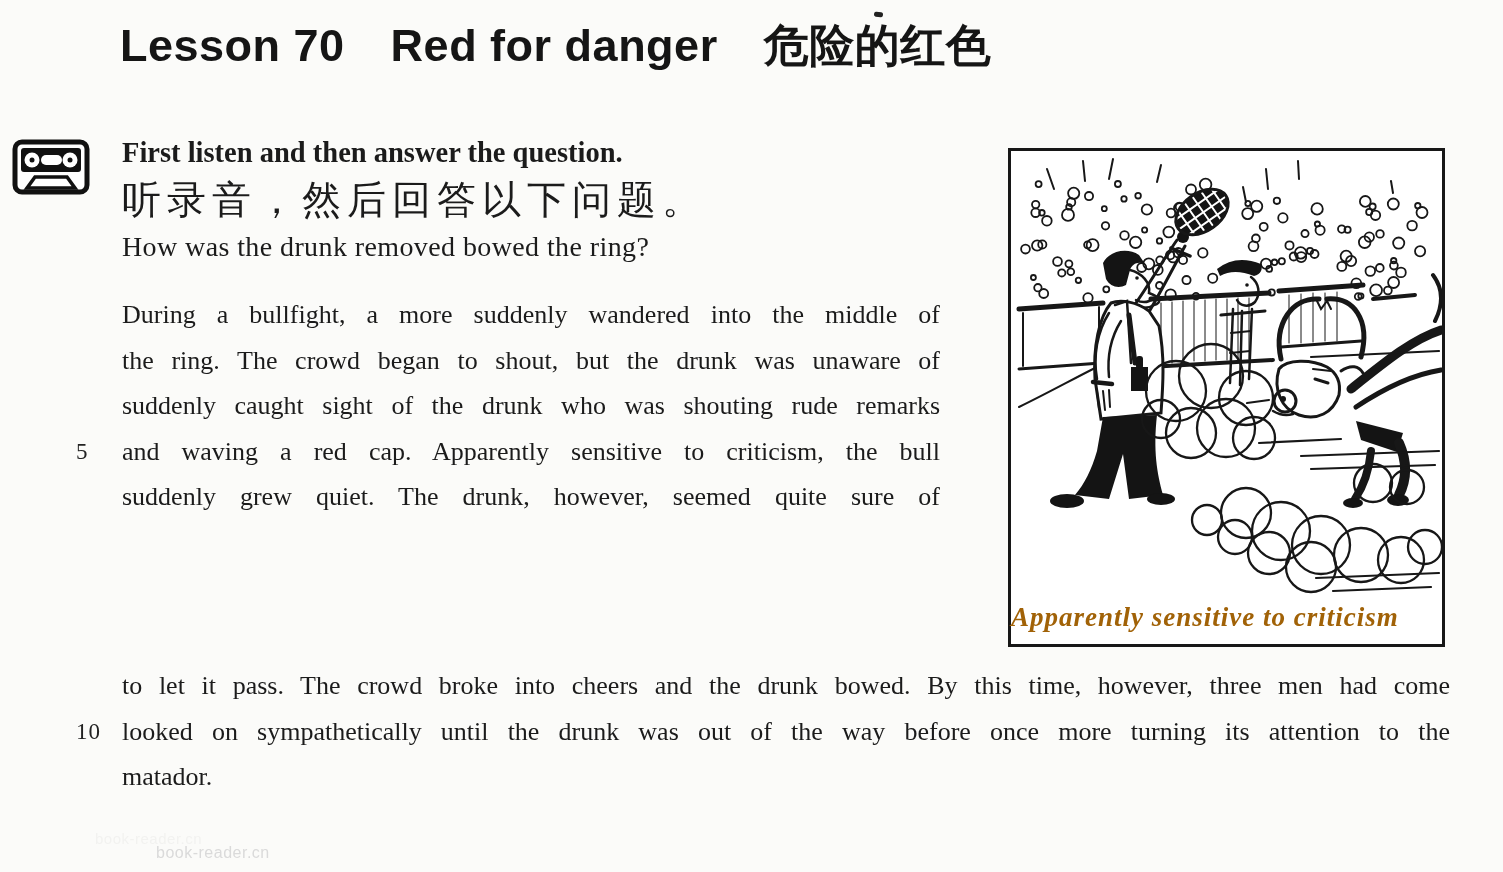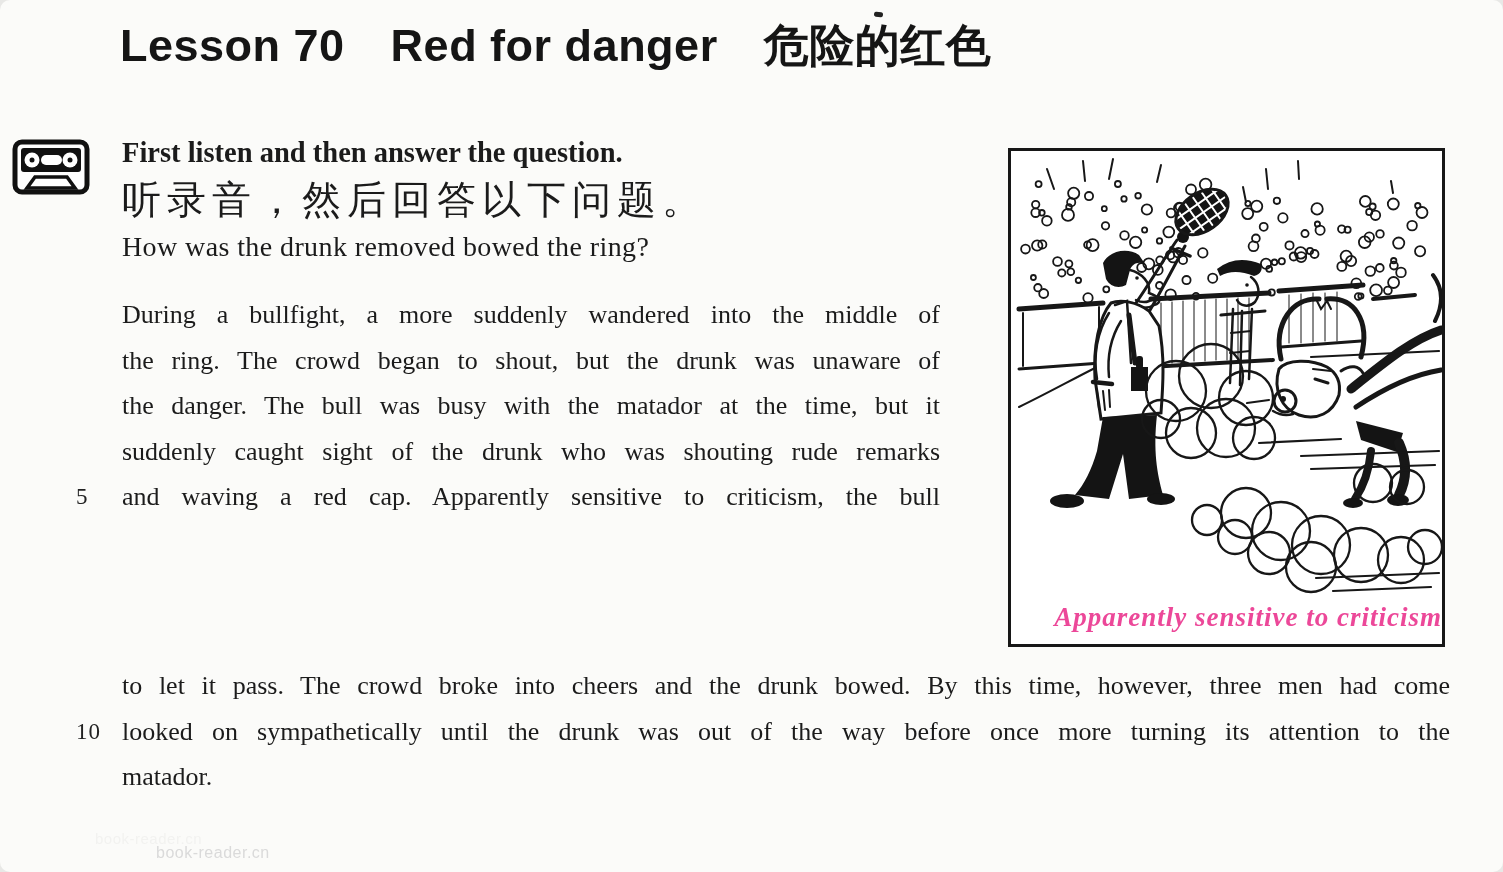--- a/index.html
+++ b/index.html
@@ -4,21 +4,20 @@
 <style>
   html,body{margin:0;padding:0;}
   body{background:#e8e8e6;}
   .page{
     position:relative;
     width:1503px;height:872px;
     background:#fbfbf9;
     overflow:hidden;
     font-family:"Liberation Serif", serif;
     color:#1b1b1b;
-    border-radius:10px;
   }
   
   .title-row{
     position:absolute;left:120px;top:18px;
     font-family:"Liberation Sans", sans-serif;
     font-weight:700;font-size:45px;line-height:56px;
     letter-spacing:0.5px;white-space:nowrap;color:#151515;
   }
   .title-row span{display:inline-block;}
   .title-gap{width:46px;}
@@ -62,22 +61,22 @@
     font-size:23px;text-align:left;letter-spacing:1px;color:#222;
   }
   
   .figure{
     position:absolute;left:1008px;top:148px;width:431px;height:493px;
     border:3px solid #171717;background:#ffffff;
   }
   .figure svg{position:absolute;left:0;top:0;}
   .fig-caption{
     position:absolute;left:0;bottom:11px;width:100%;
-    text-align:right;font-style:italic;font-weight:700;
-    font-size:27px;letter-spacing:1px;color:#ec4899;
+    text-align:left;font-style:italic;font-weight:700;
+    font-size:27px;letter-spacing:1px;color:#a16207;
   }
   
   .watermark{
     position:absolute;left:156px;top:844px;
     font-family:"Liberation Sans", sans-serif;
     font-size:16px;color:#dadada;letter-spacing:0.5px;
   }
   .watermark-faint{
     position:absolute;left:95px;top:830px;
     font-family:"Liberation Sans", sans-serif;
@@ -107,23 +106,23 @@
     </svg>
   </div>
 
   <div class="listen-en">First listen and then answer the question.</div>
   <div class="listen-zh">听录音，然后回答以下问题。</div>
   <div class="listen-q">How was the drunk removed bowed the ring?</div>
 
   <div class="passage-narrow">
     <div class="pline"><span class="lnum"></span><span>During a bullfight, a more suddenly wandered into the middle of</span></div>
     <div class="pline"><span class="lnum"></span><span>the ring. The crowd began to shout, but the drunk was unaware of</span></div>
-    <div class="pline"><span class="lnum"></span><span>the danger. The bull was busy with the matador at the time, but it</span></div>
     <div class="pline"><span class="lnum"></span><span>suddenly caught sight of the drunk who was shouting rude remarks</span></div>
     <div class="pline"><span class="lnum">5</span><span>and waving a red cap. Apparently sensitive to criticism, the bull</span></div>
+    <div class="pline"><span class="lnum"></span><span>suddenly grew quiet. The drunk, however, seemed quite sure of</span></div>
   </div>
 
   <div class="passage-wide">
     <div class="pline"><span class="lnum"></span><span>to let it pass. The crowd broke into cheers and the drunk bowed. By this time, however, three men had come</span></div>
     <div class="pline"><span class="lnum">10</span></div>
     <div class="pline"><span class="lnum"></span><span>looked on sympathetically until the drunk was out of the way before once more turning its attention to the</span></div>
     <div class="pline left"><span class="lnum"></span><span>matador.</span></div>
   </div>
 
   <div class="figure">

